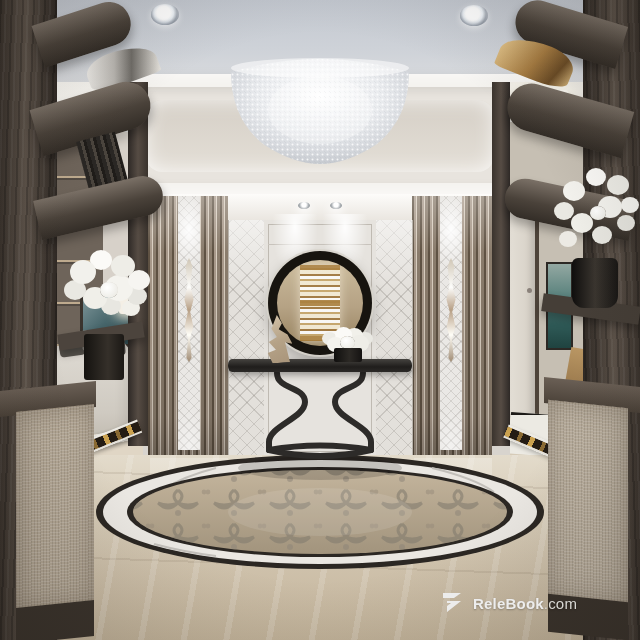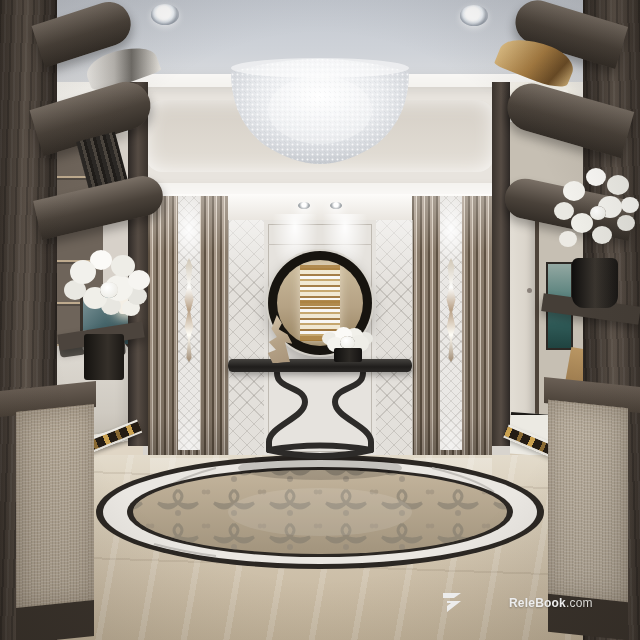--- a/index.html
+++ b/index.html
@@ -69,22 +69,22 @@
     box-shadow:0 4px 10px 2px rgba(255,255,255,.8);
   }
   .strip-mosaic{
     background-image:repeating-linear-gradient(90deg,#caa14f 0 5px,#241c14 5px 13px,#8a6a33 13px 17px,#241c14 17px 25px);
     border-top:2px solid #eceae4;
     border-bottom:2px solid #e4e1da;
     box-shadow:0 2px 4px rgba(0,0,0,.25);
   }
   .bloom{border-radius:50%;background:radial-gradient(circle at 40% 35%, #ffffff, #edece6 75%, #dcd9d2);}
   .wm{display:flex;align-items:center;gap:7px;}
-  .wm-text{font-size:12px;font-weight:700;color:#ededed;letter-spacing:.2px;
-    text-shadow:0 1px 2px rgba(0,0,0,.28);margin-left:36px;}
+  .wm-text{font-size:15px;font-weight:700;color:#ededed;letter-spacing:.2px;
+    text-shadow:0 1px 2px rgba(0,0,0,.28);}
   .wm-suffix{font-weight:400;color:#d9d8d4;}
   .mirror-outer{border-radius:50%;background:#17140f;
     box-shadow:0 0 0 2px rgba(216,213,205,.85), 0 8px 16px rgba(0,0,0,.28);}
   .mirror-glass{position:absolute;left:9px;top:9px;right:9px;bottom:9px;border-radius:50%;
     background:linear-gradient(180deg,#cbbb9c,#b5a284 55%,#97825f);overflow:hidden;}
   .mirror-chand{position:absolute;left:27%;top:6%;width:46%;height:88%;
     background:
       linear-gradient(180deg, rgba(169,127,62,.9) 0 6%, transparent 6% 46%, rgba(169,127,62,.9) 46% 54%, transparent 54% 94%, rgba(169,127,62,.9) 94%),
       repeating-linear-gradient(180deg, rgba(255,255,255,.92) 0 3px, rgba(201,169,110,.9) 3px 5px, rgba(244,236,215,.95) 5px 9px, rgba(160,118,60,.85) 9px 11px);
     box-shadow:0 0 10px rgba(255,248,230,.6);}

